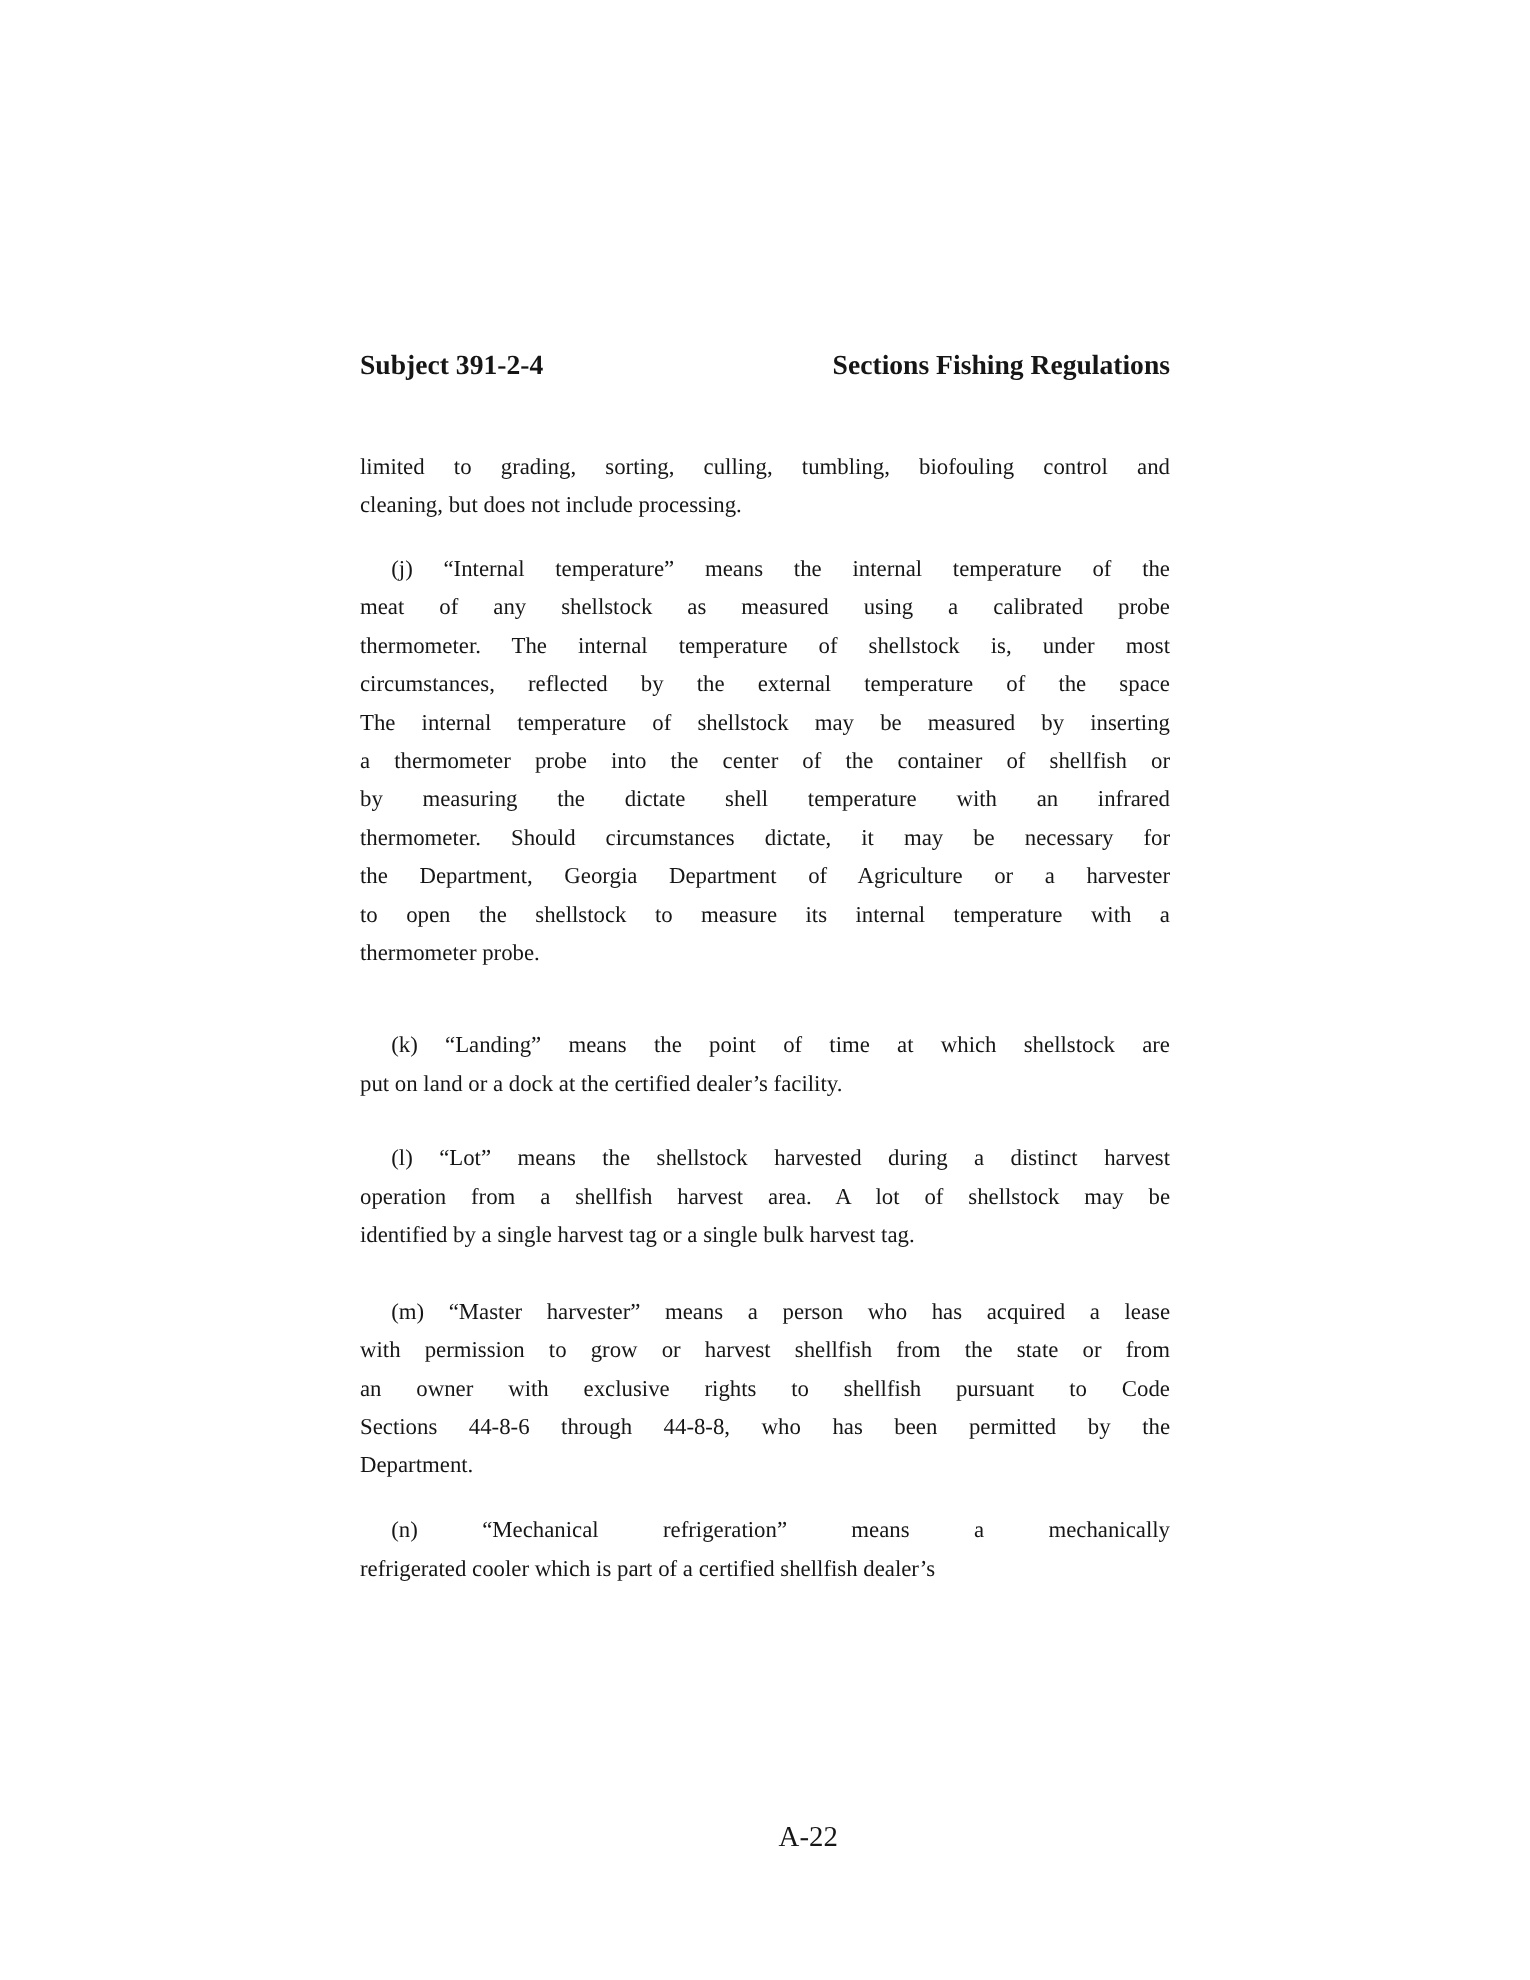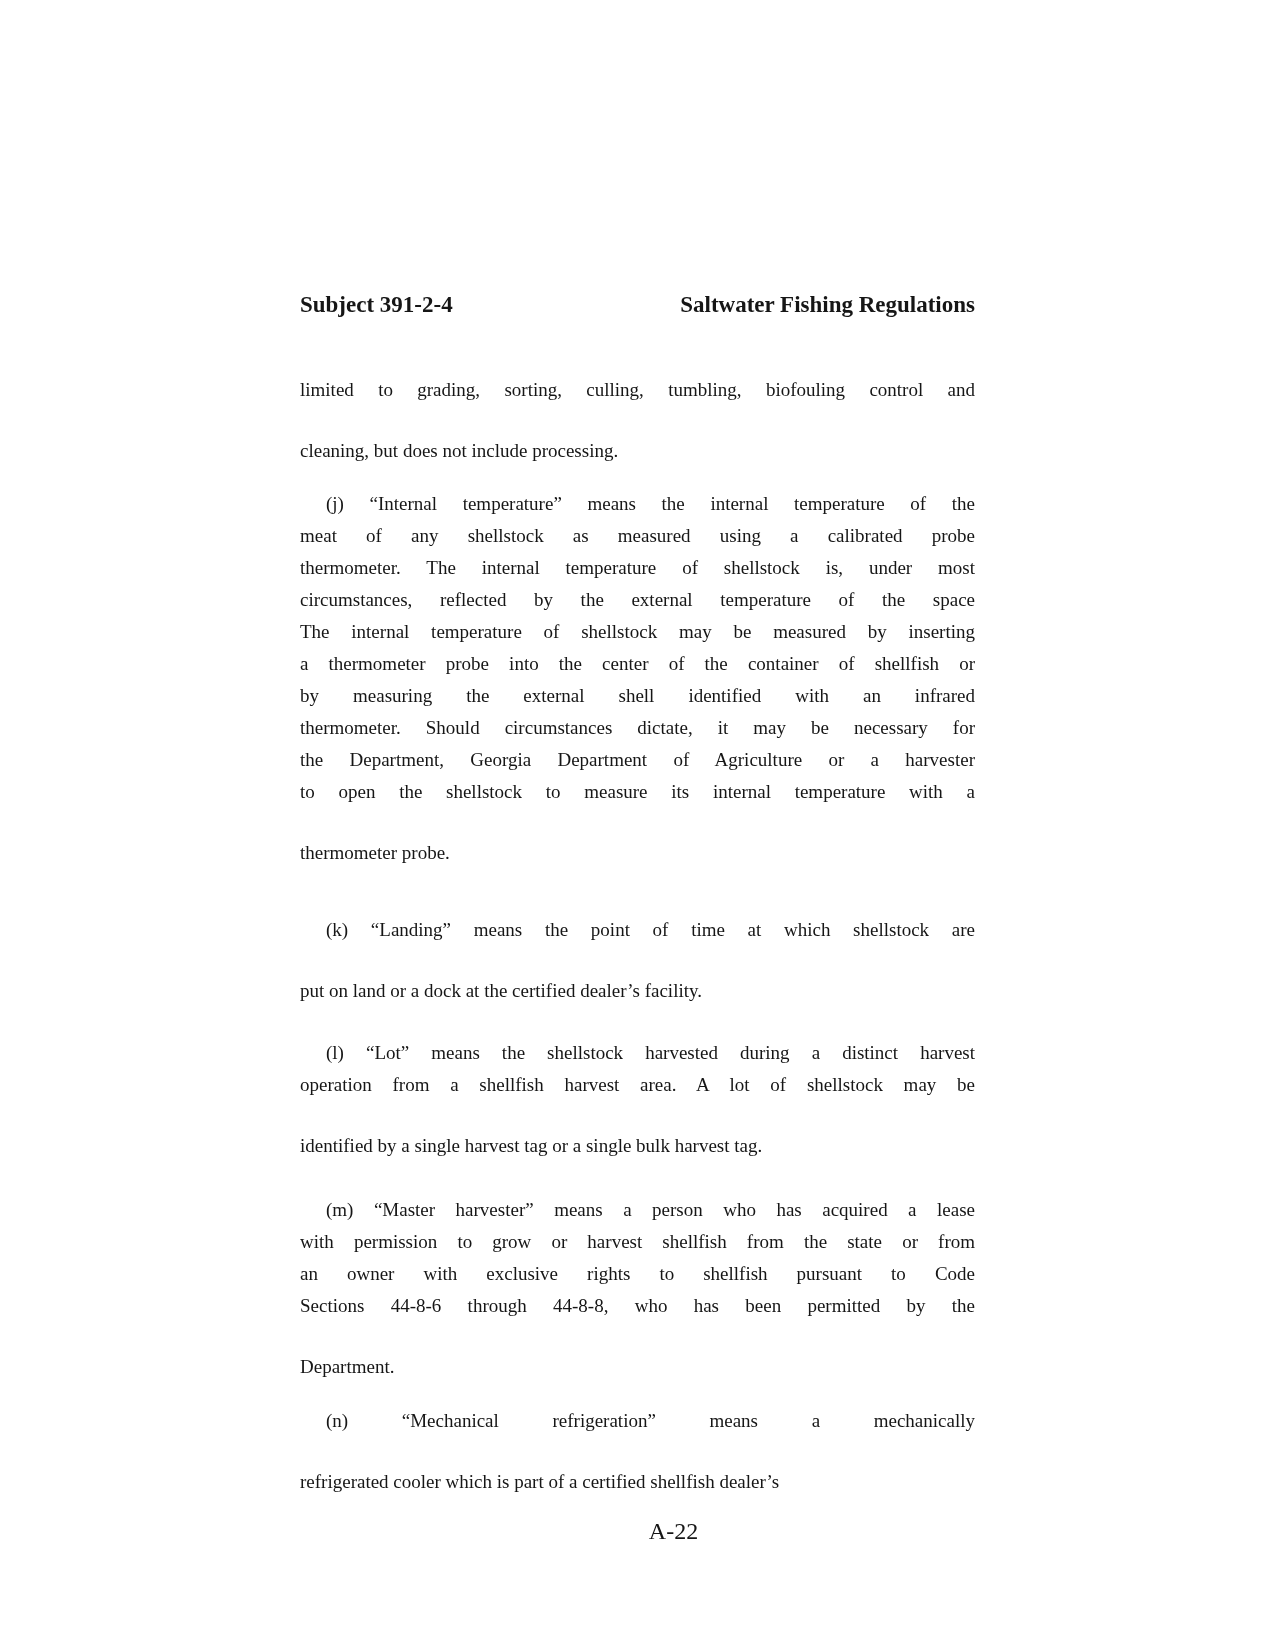--- a/index.html
+++ b/index.html
@@ -39,56 +39,56 @@
   .paragraph + .paragraph { margin-top: 21px; }        
   .paragraph:nth-child(3) { margin-top: 45px; }        
   .paragraph:nth-child(4) { margin-top: 30px; }        
   .paragraph:nth-child(5) { margin-top: 32px; }        
   .paragraph:nth-child(6) { margin-top: 22px; }        
   .line {
     text-align: justify;
     text-align-last: justify;
     white-space: normal;
   }
-  .line.last { text-align-last: left; margin-top: 29px; }
+  .line.last { text-align-last: left; }
   .paragraph.indent .line.first { text-indent: 26px; }
   .doc-footer {
     position: absolute;
     left: 0;
     top: 1516px;
     width: 1275px;
     text-align: center;
     font-size: 24px;
     line-height: 30px;
     padding-left: 36px;
   }
 </style>
 </head>
 <body>
 
 <div class="page">
 
   <div class="doc-header">
     <span class="header-left">Subject 391-2-4</span>
-    <span class="header-right">Saltwater Fishing Regulations</span>
+    <span class="header-right">Sections Fishing Regulations</span>
   </div>
 
   <div class="doc-body" id="doc-body">
       <div class="paragraph">
         <div class="line first">limited to grading, sorting, culling, tumbling, biofouling control and</div>
         <div class="line last">cleaning, but does not include processing.</div>
       </div>
       <div class="paragraph indent">
         <div class="line first">(j) “Internal temperature” means the internal temperature of the</div>
         <div class="line">meat of any shellstock as measured using a calibrated probe</div>
         <div class="line">thermometer. The internal temperature of shellstock is, under most</div>
         <div class="line">circumstances, reflected by the external temperature of the space</div>
         <div class="line">The internal temperature of shellstock may be measured by inserting</div>
         <div class="line">a thermometer probe into the center of the container of shellfish or</div>
-        <div class="line">by measuring the external shell identified with an infrared</div>
+        <div class="line">by measuring the dictate shell temperature with an infrared</div>
         <div class="line">thermometer. Should circumstances dictate, it may be necessary for</div>
         <div class="line">the Department, Georgia Department of Agriculture or a harvester</div>
         <div class="line">to open the shellstock to measure its internal temperature with a</div>
         <div class="line last">thermometer probe.</div>
       </div>
       <div class="paragraph indent">
         <div class="line first">(k) “Landing” means the point of time at which shellstock are</div>
         <div class="line last">put on land or a dock at the certified dealer’s facility.</div>
       </div>
       <div class="paragraph indent">

